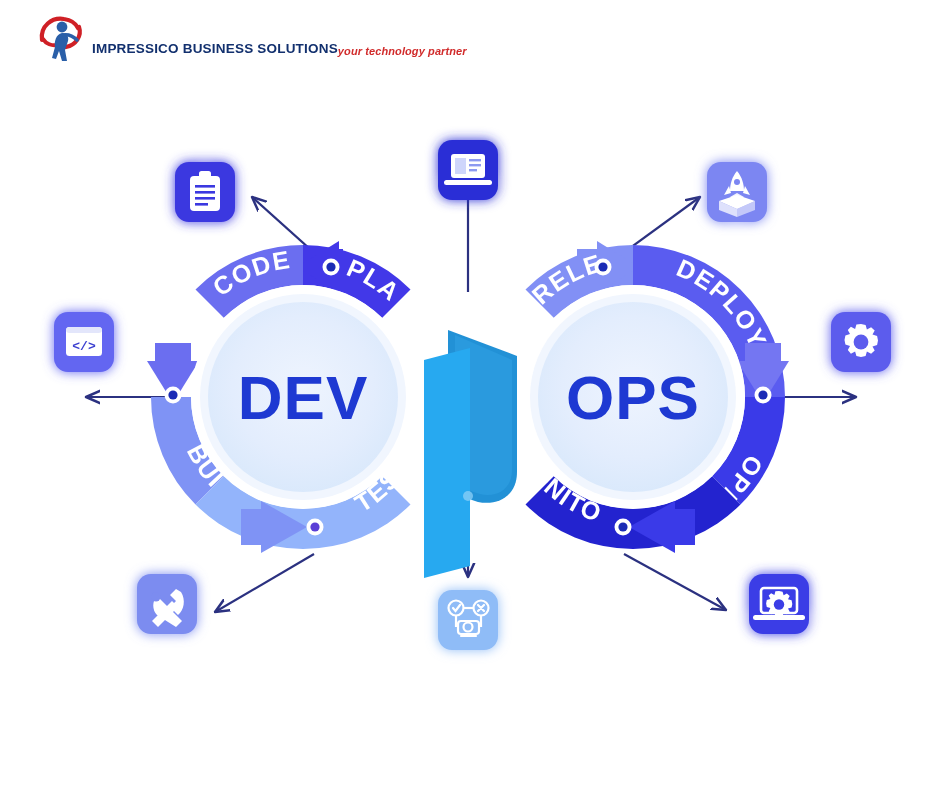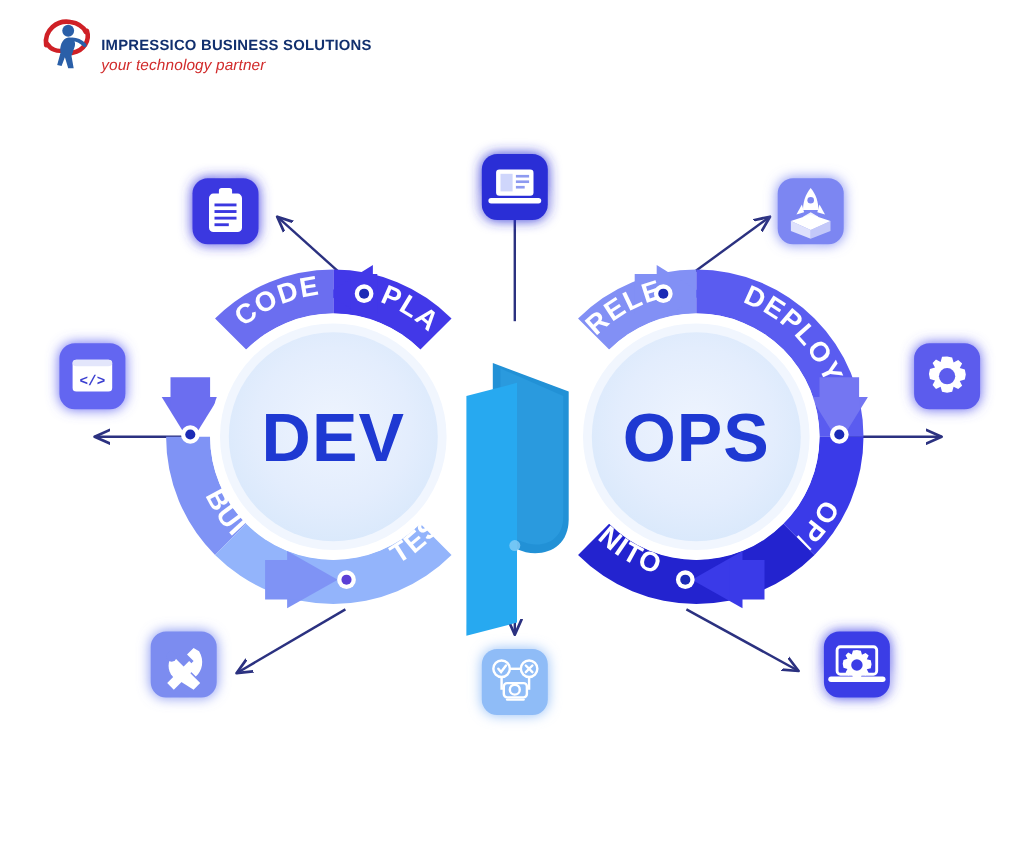--- a/index.html
+++ b/index.html
@@ -2,24 +2,24 @@
 <html><head>
 <meta charset="utf-8">
 <style>
   html,body{margin:0;padding:0;background:#ffffff;}
   body{width:940px;height:788px;position:relative;overflow:hidden;
        font-family:"Liberation Sans","DejaVu Sans",sans-serif;}
 
   
   #logo{position:absolute;left:38px;top:14px;display:flex;align-items:center;gap:8px;}
   #logo .mark{width:46px;height:50px;flex:none;}
-  #logo .words{display:flex;flex-direction:column;line-height:1;margin-top:20px;}
+  #logo .words{display:flex;flex-direction:row;line-height:1;margin-top:20px;}
   #logo .title{font-size:13.5px;font-weight:bold;color:#12306e;letter-spacing:.2px;
                white-space:nowrap;}
-  #logo .tag{font-size:14px;font-weight:normal;color:#d12b2b;margin-top:4px;
+  #logo .tag{font-size:11px;font-weight:bold;color:#d12b2b;margin-top:4px;
              letter-spacing:.1px;white-space:nowrap;font-style:italic;}
 
   
   #diagram{position:absolute;left:0;top:92px;width:940px;height:600px;}
   svg{display:block;}
 
   .seglabel{font-family:"Liberation Sans","DejaVu Sans",sans-serif;
             font-weight:bold;font-size:25px;fill:#ffffff;letter-spacing:1.4px;}
   .corelabel{font-family:"Liberation Sans","DejaVu Sans",sans-serif;
              font-weight:bold;font-size:62px;fill:#1e39d2;letter-spacing:1px;}

